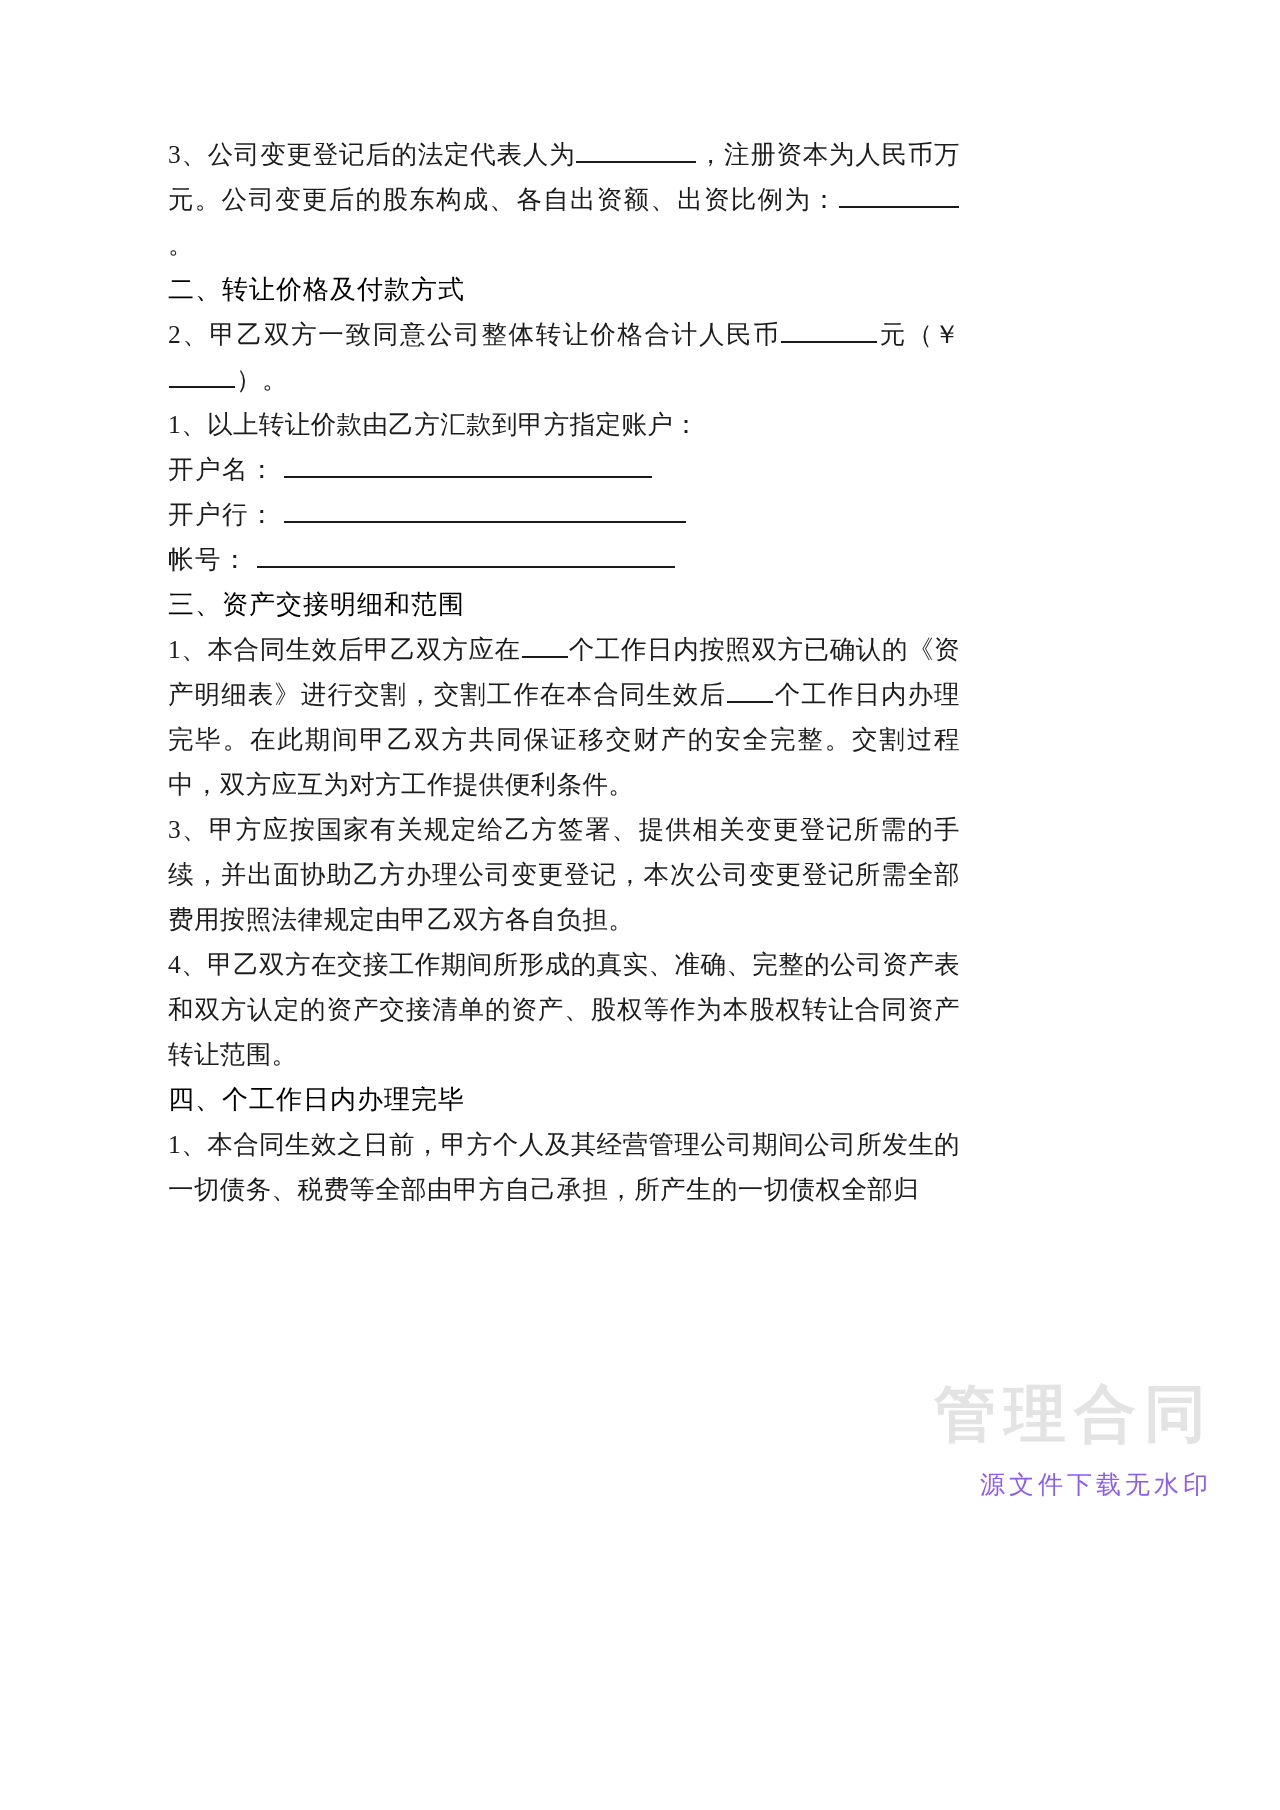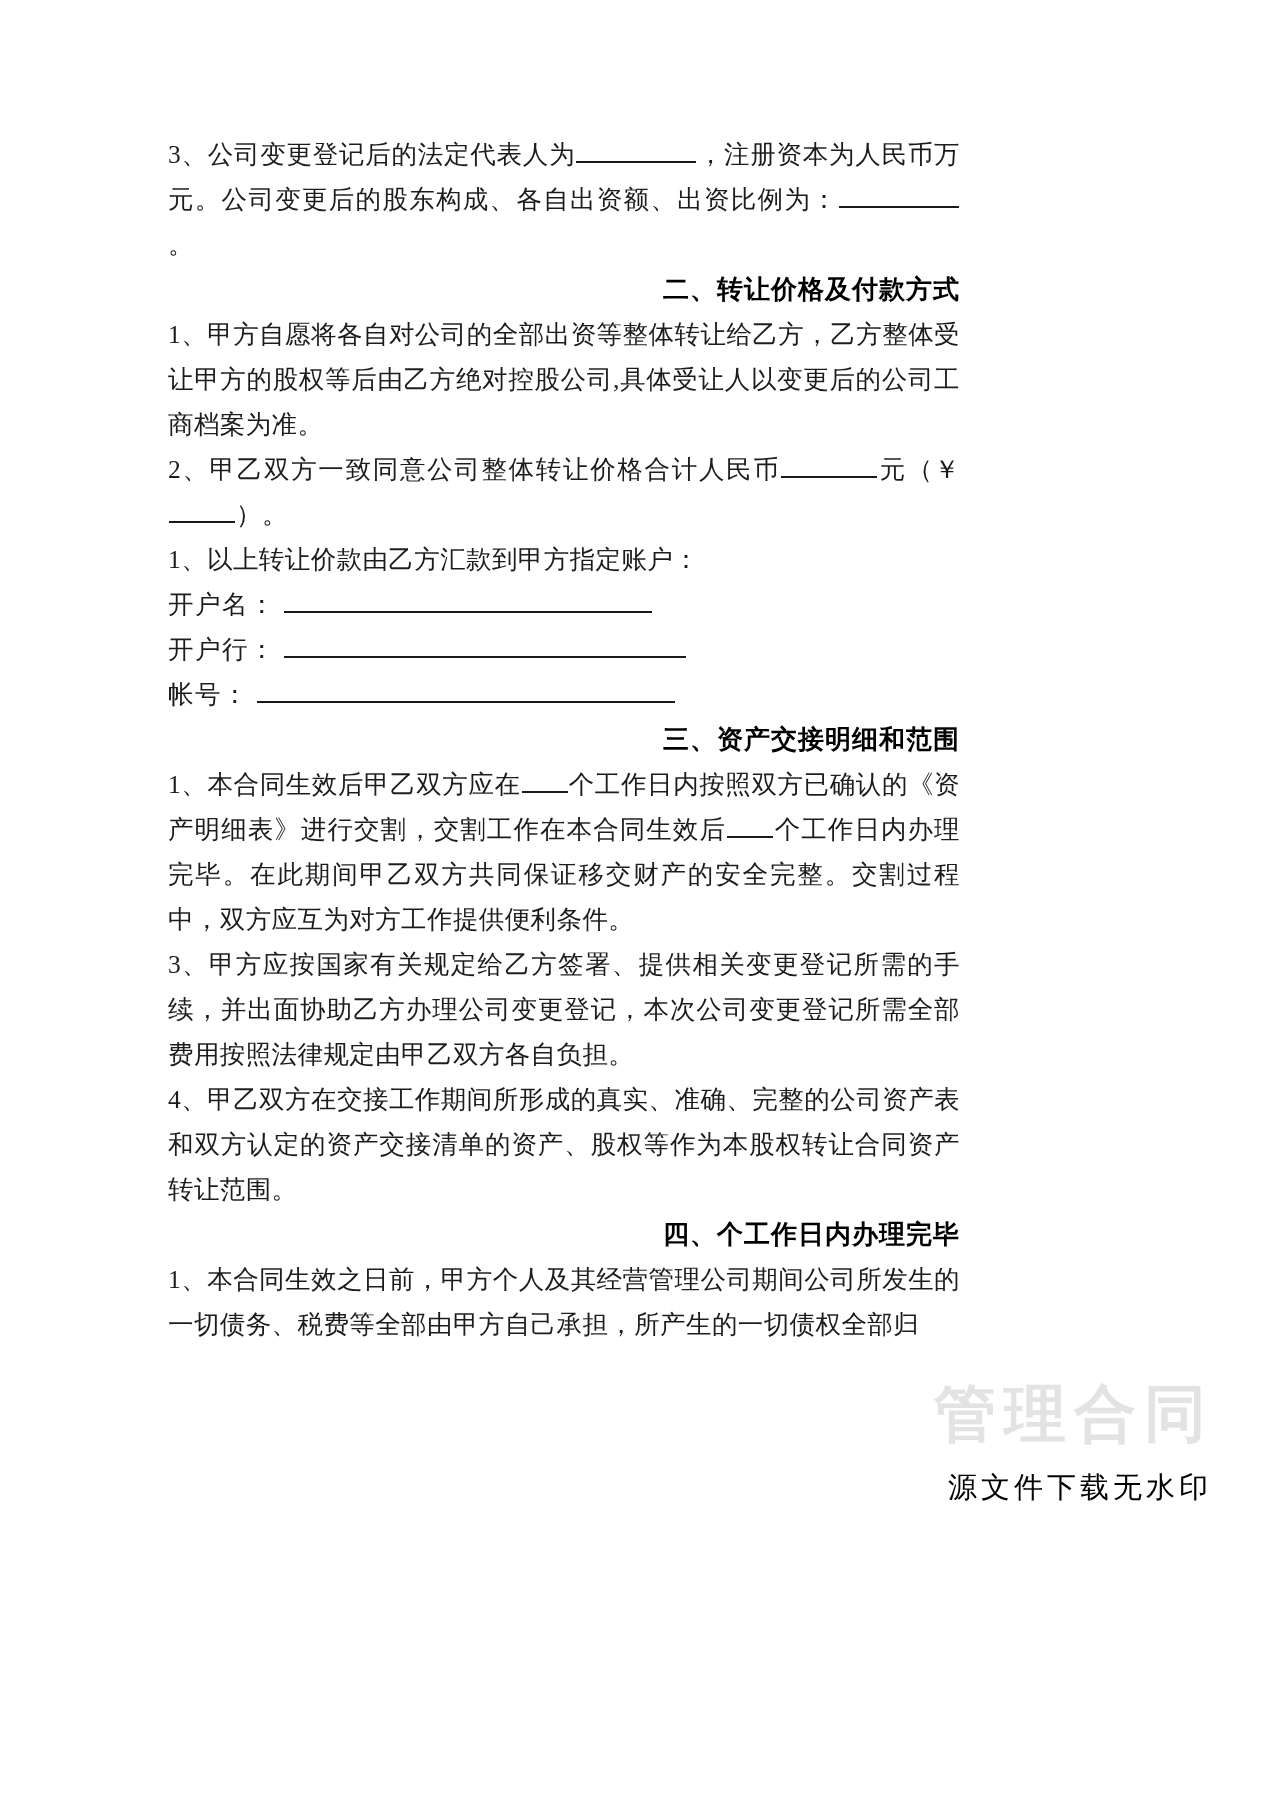--- a/index.html
+++ b/index.html
@@ -29,25 +29,24 @@
     letter-spacing: 0.4px;
     text-align: justify;
     text-justify: inter-ideograph;
     margin: 0;
     color: #1c1c1c;
     word-break: break-all;
   }
   .heading {
     font-size: 26px;
     line-height: 45px;
-    font-weight: bold;
+    font-weight: normal;
     margin: 0;
     color: #000000;
     letter-spacing: 1px;
-    text-align: right;
   }
   .blank {
     display: inline-block;
     border-bottom: 2px solid #1a1a1a;
     vertical-align: baseline;
     height: 1.05em;
     margin: 0 1px;
   }
   .b-xs { width: 46px; }
   .b-sm { width: 66px; }
@@ -85,38 +84,37 @@
     right: 66px;
     top: 1372px;
     font-size: 62px;
     font-weight: bold;
     letter-spacing: 8px;
     white-space: nowrap;
   }
   .wm-sub {
     right: 68px;
     top: 1468px;
-    font-size: 29px;
+    font-size: 25px;
     letter-spacing: 4px;
-    color: #000000;
+    color: #8b5cf6;
     white-space: nowrap;
   }
 </style>
 </head>
 <body>
 
 <div class="page">
 
   <div class="content">
 
     <p class="para"><span>3、公司变更登记后的法定代表人为</span><span class="blank b-lg"></span><span>，注册资本为人民币</span><span>万元。公司变更后的股东构成、各自出资额、出资比例为：</span><span class="blank b-lg"></span><span>。</span></p>
 
     <p class="heading">二、转让价格及付款方式</p>
 
-    <p class="para">1、甲方自愿将各自对公司的全部出资等整体转让给乙方，乙方整体受让甲方的股权等后由乙方绝对控股公司,具体受让人以变更后的公司工商档案为准。</p>
 
     <p class="para"><span>2、甲乙双方一致同意公司整体转让价格合计人民币</span><span class="blank b-md"></span><span>元（￥</span><span class="blank b-sm"></span><span>）。</span></p>
 
     <p class="para">1、以上转让价款由乙方汇款到甲方指定账户：</p>
 
     <p class="acct-row"><span class="acct-label">开户名：</span><span class="acct-blank w-name"></span></p>
 
     <p class="acct-row"><span class="acct-label">开户行：</span><span class="acct-blank w-bank"></span></p>
 
     <p class="acct-row"><span class="acct-label">帐号：</span><span class="acct-blank w-num"></span></p>

